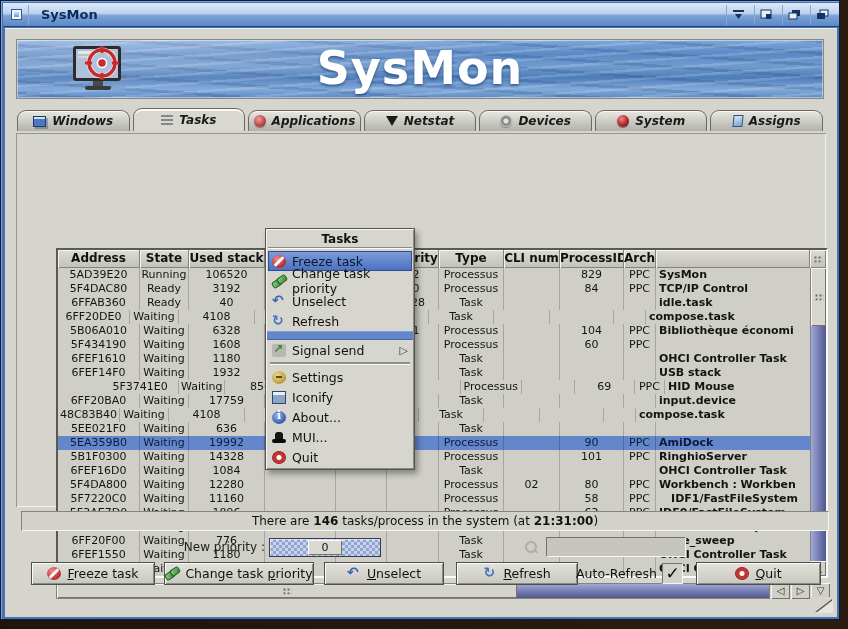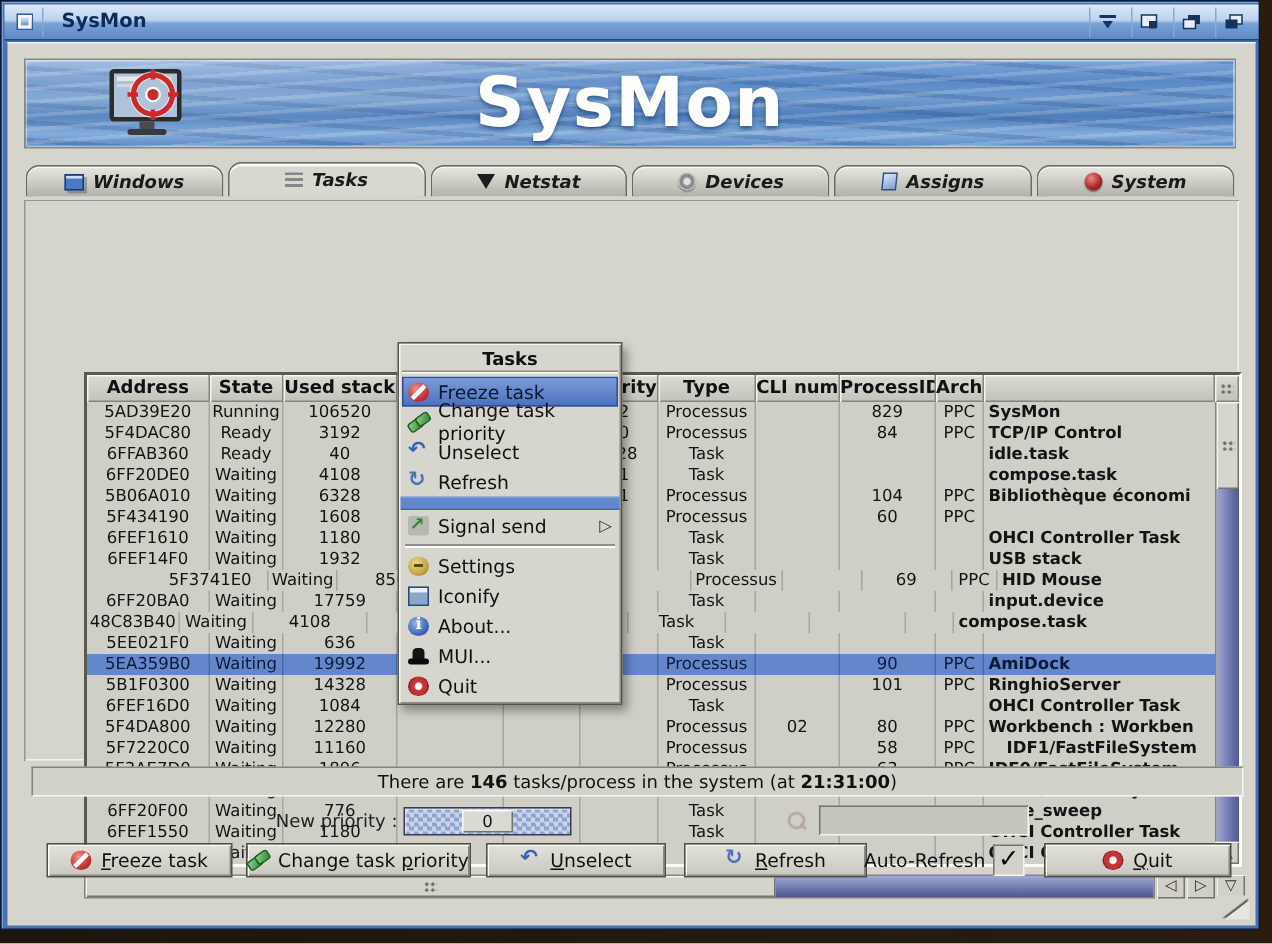--- a/index.html
+++ b/index.html
@@ -168,34 +168,38 @@
       <div class="tabbar">
           <div class="tab">
             <span class="ticon ticon-windows"></span>
             <span class="tab-label">Windows</span>
           </div>
           <div class="tab active">
             <span class="ticon ticon-tasks"></span>
             <span class="tab-label">Tasks</span>
           </div>
           <div class="tab">
+            <span class="ticon ticon-applications"></span>
+            <span class="tab-label">Applications</span>
+          </div>
+          <div class="tab">
             <span class="ticon ticon-netstat"></span>
             <span class="tab-label">Netstat</span>
           </div>
           <div class="tab">
             <span class="ticon ticon-devices"></span>
             <span class="tab-label">Devices</span>
           </div>
           <div class="tab">
+            <span class="ticon ticon-system"></span>
+            <span class="tab-label">System</span>
+          </div>
+          <div class="tab">
             <span class="ticon ticon-assigns"></span>
             <span class="tab-label">Assigns</span>
-          </div>
-          <div class="tab">
-            <span class="ticon ticon-system"></span>
-            <span class="tab-label">System</span>
           </div>
         </div>
 
       <div class="mainbox">
         <div class="listview">
           <div class="lv-left">
             <div class="lv-header">
                 <div class="hcell" style="width: 82px;">Address</div>
                 <div class="hcell" style="width: 49px;">State</div>
                 <div class="hcell" style="width: 76px;">Used stack</div>
@@ -242,21 +246,21 @@
                   <div class="cell c3" style="width: 71px;">4096</div>
                   <div class="cell c4" style="width: 51px;">0</div>
                   <div class="cell c5" style="width: 52px;">-128</div>
                   <div class="cell c6" style="width: 65px;">Task</div>
                   <div class="cell c7" style="width: 56px;"></div>
                   <div class="cell c8" style="width: 64px;"></div>
                   <div class="cell c9" style="width: 32px;"></div>
                   <div class="cell c10" style="width: 154px;">idle.task</div>
                 </div>
                 <div class="lv-row">
-                  <div class="cell c0" style="width: 82px;">6FF20DE0</div>
+                  <div class="cell c0" style="width: 72px;">6FF20DE0</div>
                   <div class="cell c1" style="width: 49px;">Waiting</div>
                   <div class="cell c2" style="width: 76px;">4108</div>
                   <div class="cell c3" style="width: 71px;">32768</div>
                   <div class="cell c4" style="width: 51px;">12</div>
                   <div class="cell c5" style="width: 52px;">01</div>
                   <div class="cell c6" style="width: 65px;">Task</div>
                   <div class="cell c7" style="width: 56px;"></div>
                   <div class="cell c8" style="width: 64px;"></div>
                   <div class="cell c9" style="width: 32px;"></div>
                   <div class="cell c10" style="width: 154px;">compose.task</div>

